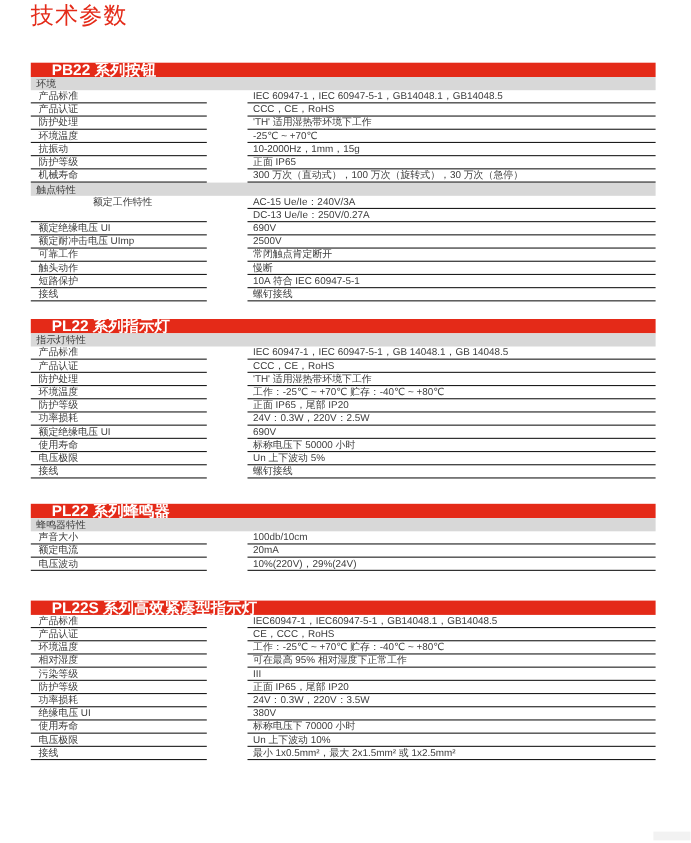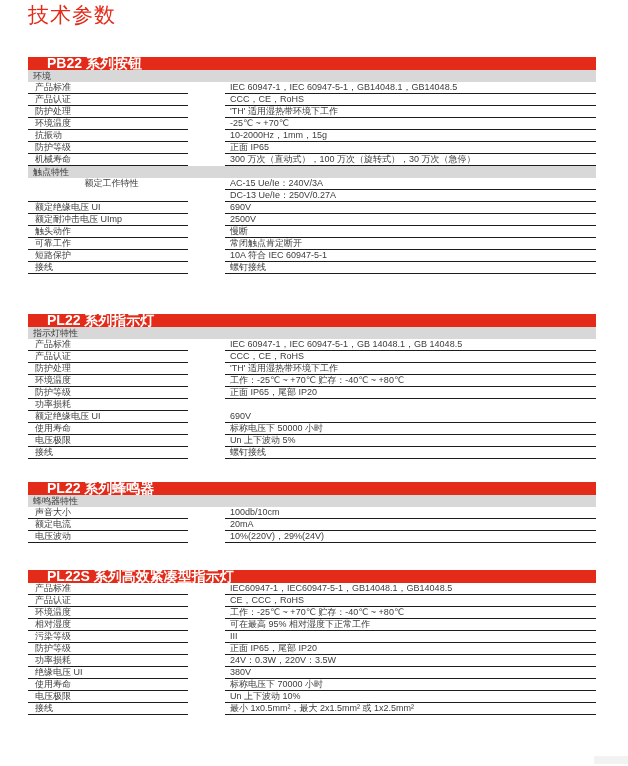--- a/index.html
+++ b/index.html
@@ -25,21 +25,21 @@
     color: var(--accent, #e42a18);
     letter-spacing: 1px;
   }
   #tables {
     position: absolute;
     left: 28px;
     top: 57px;
     width: 568px;
   }
   .spec-table { width: 568px; }
-  .spec-table + .spec-table { margin-top: 40px; }
+  .spec-table + .spec-table { margin-top: 16px; }
   .spec-table:nth-of-type(3) { margin-top: 23px; }
   .spec-table:nth-of-type(4) { margin-top: 27px; }
   .tbl-header {
     height: 13px;
     background: var(--accent, #e42a18);
     color: #ffffff;
     font-size: 14px;
     font-weight: bold;
     line-height: 13px;
     padding-left: 19px;
@@ -149,28 +149,28 @@
           <div class="cell label">额定绝缘电压 UI</div>
           <div class="col-gap"></div>
           <div class="cell value">690V</div>
         </div>
         <div class="data-row">
           <div class="cell label">额定耐冲击电压 UImp</div>
           <div class="col-gap"></div>
           <div class="cell value">2500V</div>
         </div>
         <div class="data-row">
+          <div class="cell label">可靠工作</div>
+          <div class="col-gap"></div>
+          <div class="cell value">常闭触点肯定断开</div>
+        </div>
+        <div class="data-row">
           <div class="cell label">触头动作</div>
           <div class="col-gap"></div>
           <div class="cell value">慢断</div>
-        </div>
-        <div class="data-row">
-          <div class="cell label">可靠工作</div>
-          <div class="col-gap"></div>
-          <div class="cell value">常闭触点肯定断开</div>
         </div>
         <div class="data-row">
           <div class="cell label">短路保护</div>
           <div class="col-gap"></div>
           <div class="cell value">10A 符合 IEC 60947-5-1</div>
         </div>
         <div class="data-row">
           <div class="cell label">接线</div>
           <div class="col-gap"></div>
           <div class="cell value">螺钉接线</div>
@@ -200,20 +200,21 @@
           <div class="cell value">工作：-25℃ ~ +70℃  贮存：-40℃ ~ +80℃</div>
         </div>
         <div class="data-row">
           <div class="cell label">防护等级</div>
           <div class="col-gap"></div>
           <div class="cell value">正面 IP65，尾部 IP20</div>
         </div>
         <div class="data-row">
           <div class="cell label">功率损耗</div>
           <div class="col-gap"></div>
+          <div class="cell value">24V：0.3W，220V：2.5W</div>
         </div>
         <div class="data-row">
           <div class="cell label">额定绝缘电压 UI</div>
           <div class="col-gap"></div>
           <div class="cell value">690V</div>
         </div>
         <div class="data-row">
           <div class="cell label">使用寿命</div>
           <div class="col-gap"></div>
           <div class="cell value">标称电压下 50000 小时</div>

